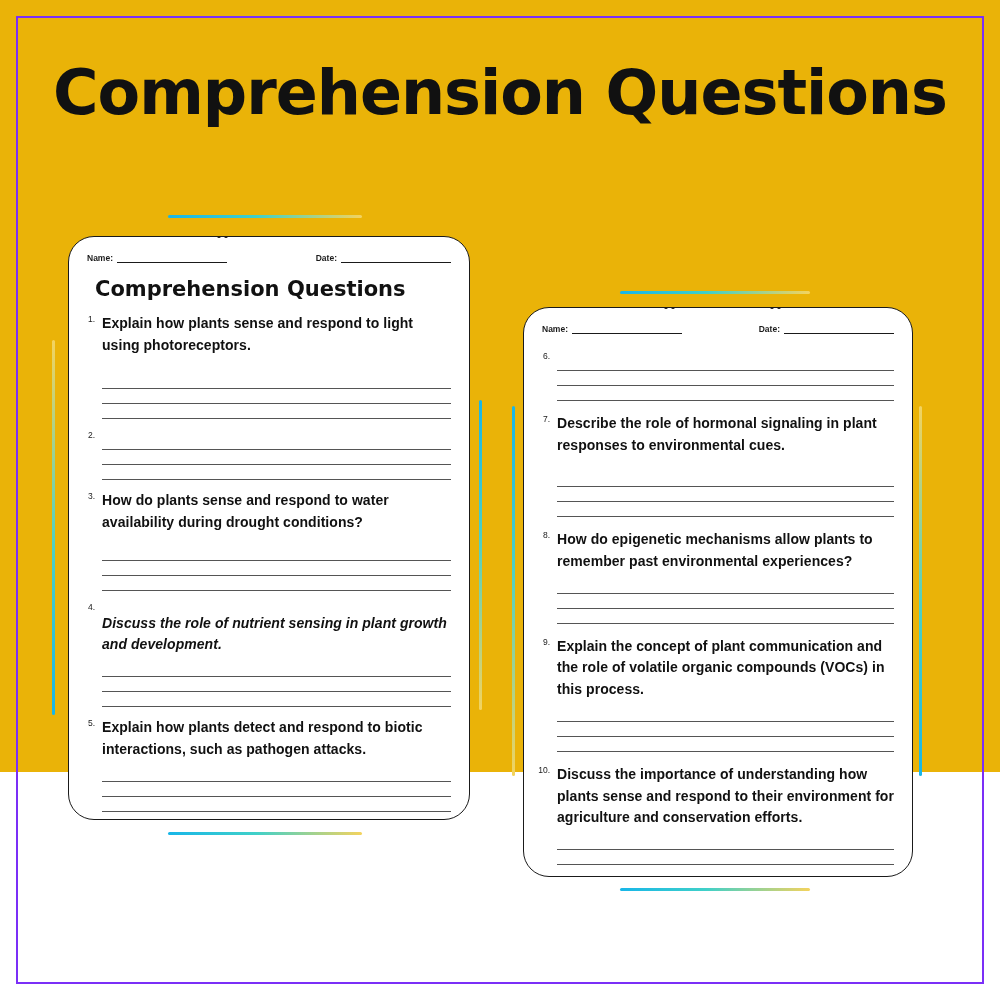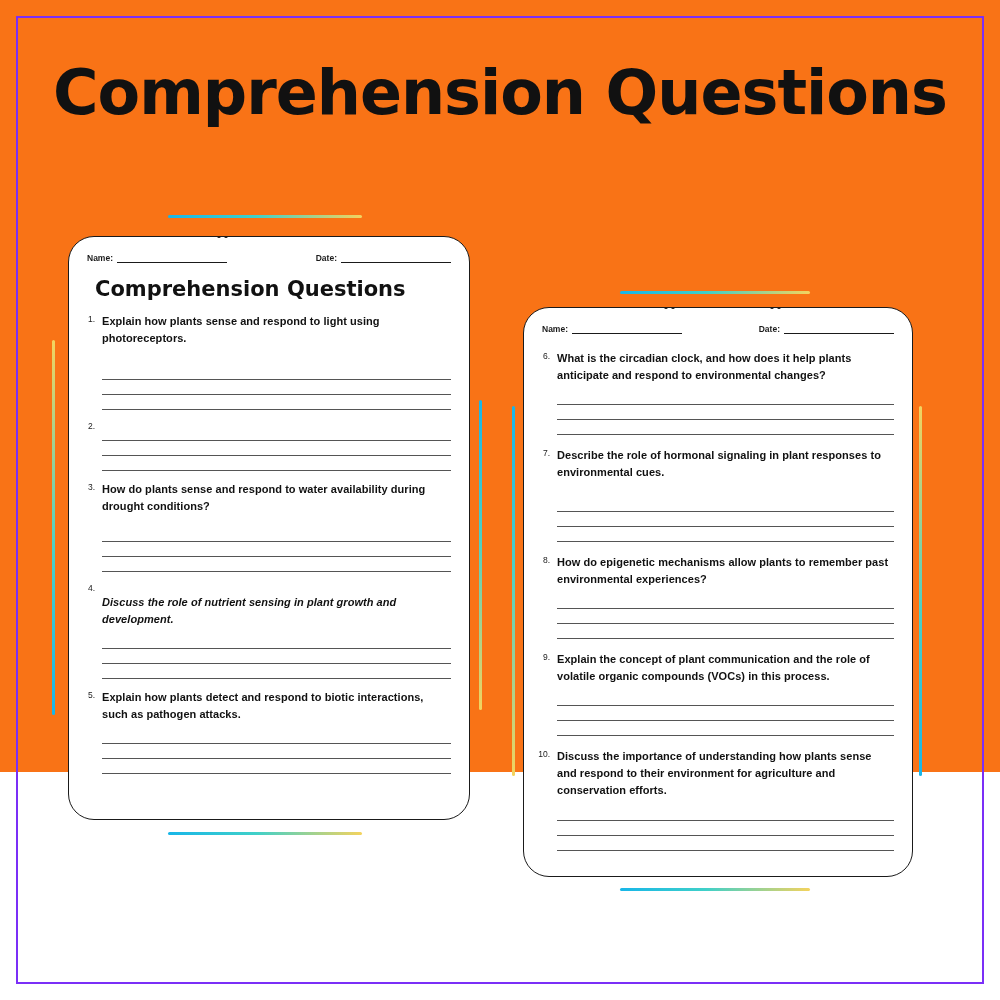--- a/index.html
+++ b/index.html
@@ -10,21 +10,21 @@
   body {
     width: 1000px;
     height: 1000px;
     font-family: "Liberation Sans", sans-serif;
     overflow: hidden;
   }
   .page {
     position: relative;
     width: 1000px;
     height: 772px;
-    background: #f97316;
+    background: #eab308;
     box-sizing: border-box;
   }
   .outer-border {
     position: absolute;
     left: 16px;
     top: 16px;
     width: 968px;
     height: 968px;
     border: 2px solid #7b2ff7;
     box-sizing: border-box;
@@ -131,21 +131,21 @@
     font-weight: 400;
     color: #1a1a1a;
     padding-top: 1px;
     flex: none;
   }
   .qbody {
     flex: 1;
     padding-right: 18px;
   }
   .qtext {
-    font-size: 11px;
+    font-size: 14px;
     line-height: 1.55;
     font-weight: 700;
     color: #111111;
     letter-spacing: 0.05px;
   }
   .answer-lines {
     margin-top: 6px;
   }
   .answer-lines .aline {
     border-bottom: 1px solid #555555;
@@ -294,21 +294,20 @@
         <span>Date:</span>
         <span class="meta-line" style="width:110px;"></span>
       </div>
     </div>
 
     <div class="qlist" style="top:42px;">
 
       <div class="qitem" style="margin-bottom:12px;">
         <div class="qnum">6.</div>
         <div class="qbody">
-          <div class="qtext">What is the circadian clock, and how does it help plants anticipate and respond to environmental changes?</div>
           <div class="answer-lines">
             <div class="aline"></div>
             <div class="aline"></div>
             <div class="aline"></div>
           </div>
         </div>
       </div>
 
       <div class="qitem" style="margin-bottom:12px;">
         <div class="qnum">7.</div>

